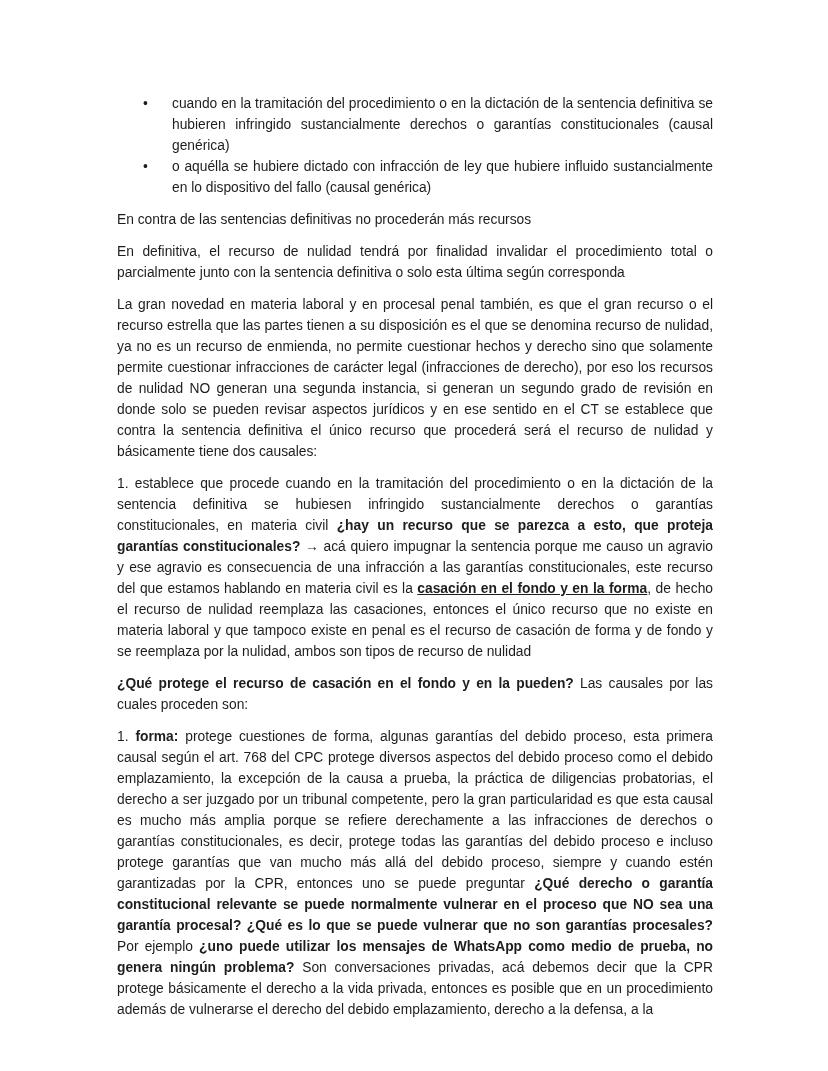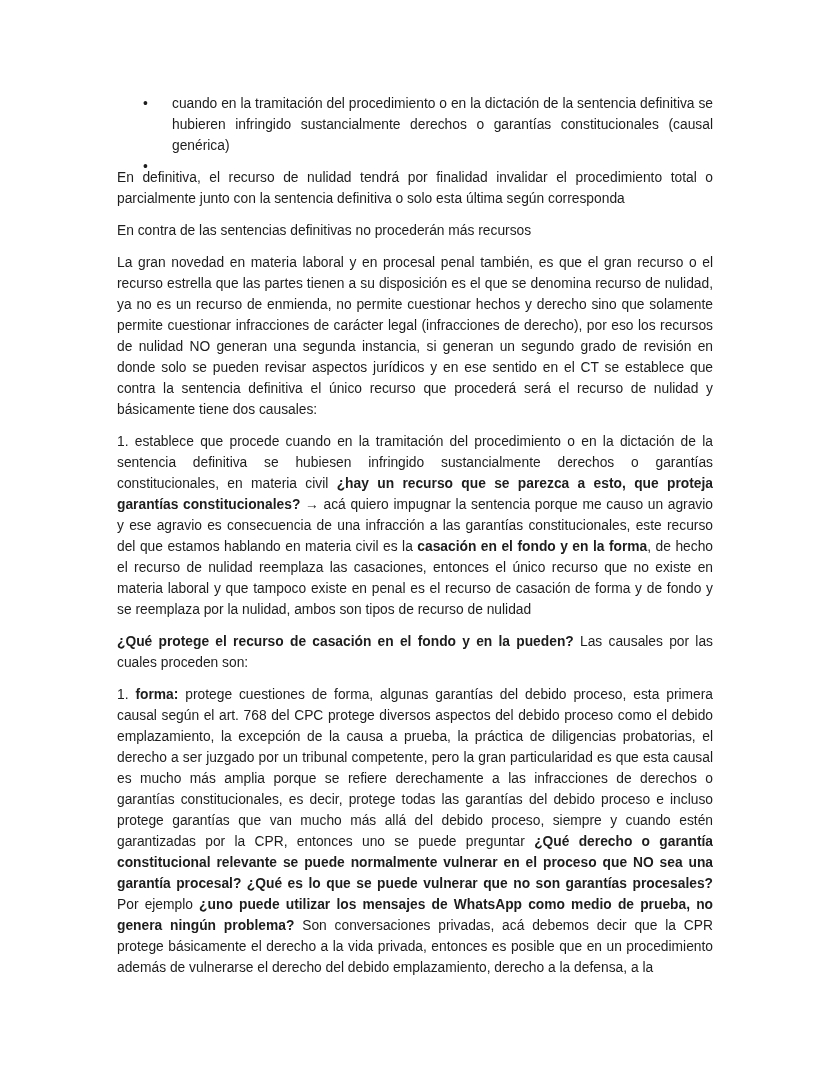--- a/index.html
+++ b/index.html
@@ -37,31 +37,31 @@
   ul.bullet-list li {
     position: relative;
     margin: 0;
   }
   ul.bullet-list li .bullet-marker {
     position: absolute;
     left: -29px;
     top: 0;
   }
   .bold { font-weight: bold; }
-  .underline { }
+  .underline { text-decoration: underline; }
 </style>
 </head>
 <body>
 
 <div class="page" style="background: rgb(255, 255, 255); color: rgb(29, 29, 29);">
   <div class="content" id="doc-content">
       <ul class="bullet-list">
         <li><span class="bullet-marker">•</span><span>cuando en la tramitación del procedimiento o en la dictación de la sentencia definitiva se hubieren infringido sustancialmente derechos o garantías constitucionales (causal genérica)</span></li>
-        <li><span class="bullet-marker">•</span></li>
+        <li><span class="bullet-marker">•</span><span>o aquélla se hubiere dictado con infracción de ley que hubiere influido sustancialmente en lo dispositivo del fallo (causal genérica)</span></li>
       </ul>
+      <p class="para"><span>En contra de las sentencias definitivas no procederán más recursos</span></p>
       <p class="para"><span>En definitiva, el recurso de nulidad tendrá por finalidad invalidar el procedimiento total o parcialmente junto con la sentencia definitiva o solo esta última según corresponda</span></p>
-      <p class="para"><span>En contra de las sentencias definitivas no procederán más recursos</span></p>
       <p class="para"><span>La gran novedad en materia laboral y en procesal penal también, es que el gran recurso o el recurso estrella que las partes tienen a su disposición es el que se denomina recurso de nulidad, ya no es un recurso de enmienda, no permite cuestionar hechos y derecho sino que solamente permite cuestionar infracciones de carácter legal (infracciones de derecho), por eso los recursos de nulidad NO generan una segunda instancia, si generan un segundo grado de revisión en donde solo se pueden revisar aspectos jurídicos y en ese sentido en el CT se establece que contra la sentencia definitiva el único recurso que procederá será el recurso de nulidad y básicamente tiene dos causales:</span></p>
       <p class="para"><span>1. establece que procede cuando en la tramitación del procedimiento o en la dictación de la sentencia definitiva se hubiesen infringido sustancialmente derechos o garantías constitucionales, en materia civil </span><span class="bold">¿hay un recurso que se parezca a esto, que proteja garantías constitucionales? →</span><span> acá quiero impugnar la sentencia porque me causo un agravio y ese agravio es consecuencia de una infracción a las garantías constitucionales, este recurso del que estamos hablando en materia civil es la </span><span class="bold underline">casación en el fondo y en la forma</span><span>, de hecho el recurso de nulidad reemplaza las casaciones, entonces el único recurso que no existe en materia laboral y que tampoco existe en penal es el recurso de casación de forma y de fondo y se reemplaza por la nulidad, ambos son tipos de recurso de nulidad</span></p>
       <p class="para"><span class="bold">¿Qué protege el recurso de casación en el fondo y en la pueden?</span><span> Las causales por las cuales proceden son:</span></p>
       <p class="para"><span>1. </span><span class="bold">forma:</span><span> protege cuestiones de forma, algunas garantías del debido proceso, esta primera causal según el art. 768 del CPC protege diversos aspectos del debido proceso como el debido emplazamiento, la excepción de la causa a prueba, la práctica de diligencias probatorias, el derecho a ser juzgado por un tribunal competente, pero la gran particularidad es que esta causal es mucho más amplia porque se refiere derechamente a las infracciones de derechos o garantías constitucionales, es decir, protege todas las garantías del debido proceso e incluso protege garantías que van mucho más allá del debido proceso, siempre y cuando estén garantizadas por la CPR, entonces uno se puede preguntar </span><span class="bold">¿Qué derecho o garantía constitucional relevante se puede normalmente vulnerar en el proceso que NO sea una garantía procesal? ¿Qué es lo que se puede vulnerar que no son garantías procesales?</span><span> Por ejemplo </span><span class="bold">¿uno puede utilizar los mensajes de WhatsApp como medio de prueba, no genera ningún problema?</span><span> Son conversaciones privadas, acá debemos decir que la CPR protege básicamente el derecho a la vida privada, entonces es posible que en un procedimiento además de vulnerarse el derecho del debido emplazamiento, derecho a la defensa, a la</span></p>
     </div>
 </div>
 
 </body></html>

